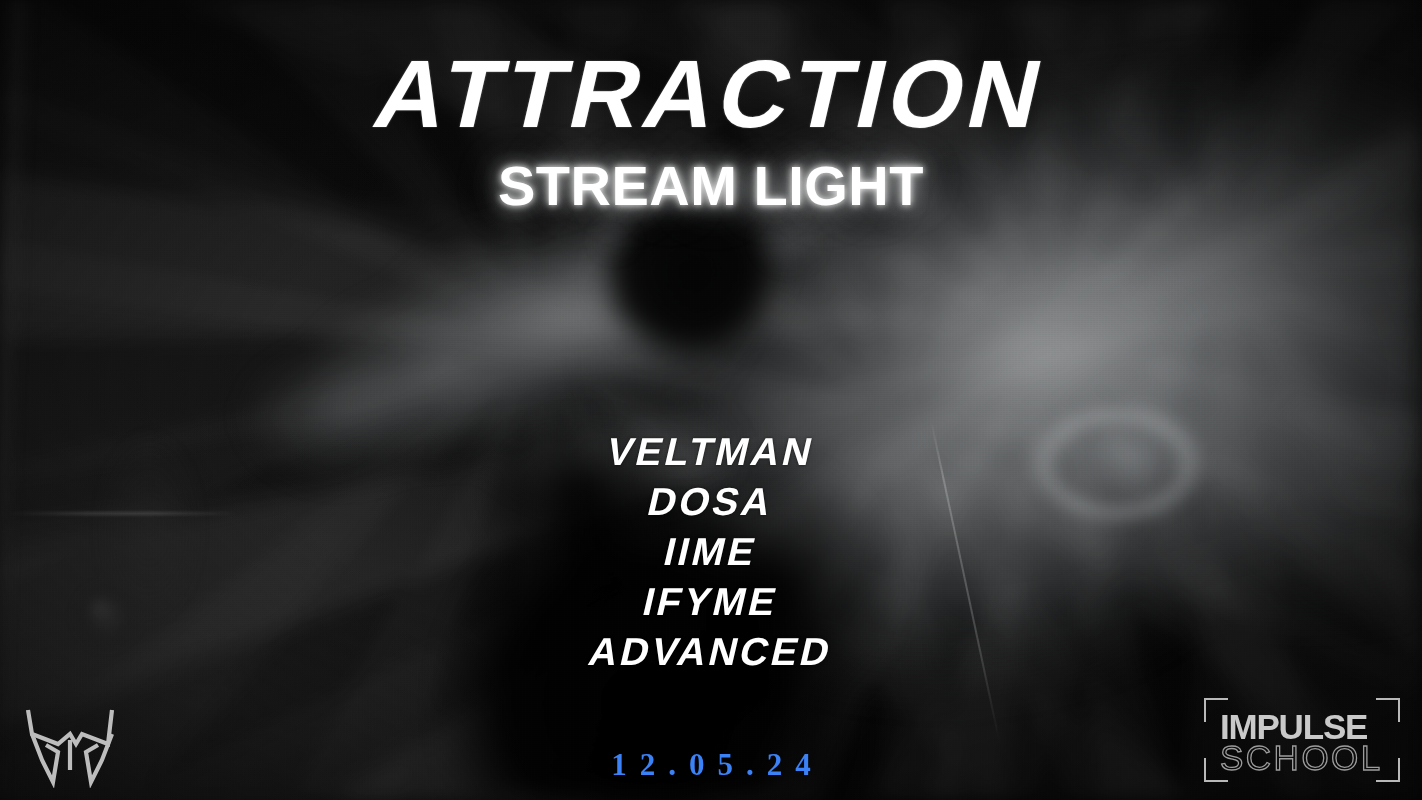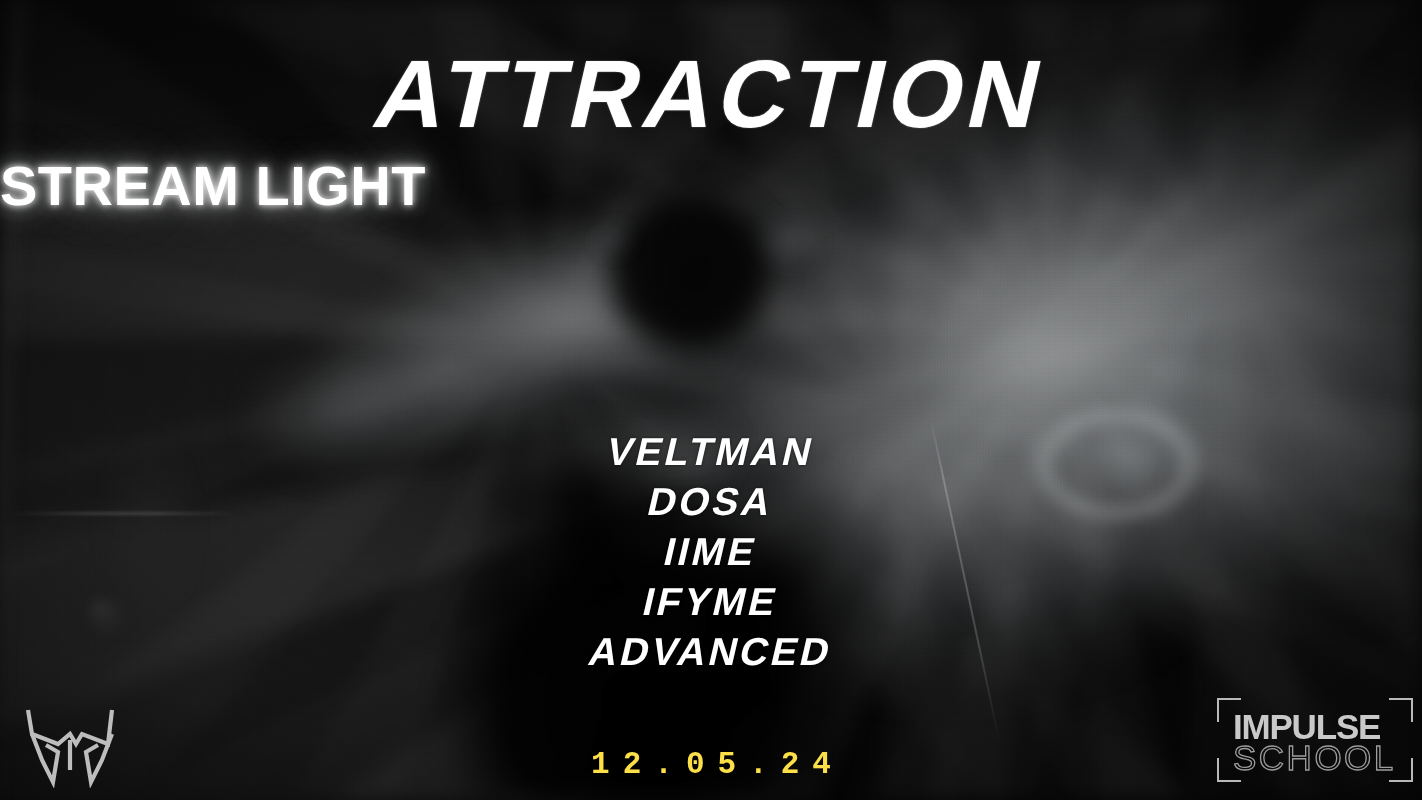--- a/index.html
+++ b/index.html
@@ -159,21 +159,21 @@
     line-height: 1;
     white-space: nowrap;
     text-shadow: 0 0 2px rgba(255,255,255,0.35);
   }
 
   .event-subtitle {
     position: absolute;
     top: 158px;
     left: 0;
     right: 0;
-    text-align: left;
+    text-align: center;
     font-family: "Liberation Sans", sans-serif;
     font-size: 56px;
     font-weight: 700;
     letter-spacing: 0.5px;
     color: #ffffff;
     line-height: 1;
     white-space: nowrap;
     text-shadow:
       0 0 7px rgba(255,255,255,0.95),
       0 0 18px rgba(255,255,255,0.62),
@@ -201,43 +201,43 @@
     text-shadow: 0 0 3px rgba(0,0,0,0.55);
   }
   .lineup-item:last-child { margin-bottom: 0; }
 
   .event-date {
     position: absolute;
     top: 749px;
     left: 0;
     right: 0;
     text-align: center;
-    font-family: Liberation Mono, monospace;
+    font-family: Liberation Serif, serif;
     font-size: 31px;
     font-weight: 700;
     letter-spacing: 13px;
     text-indent: 13px;
-    color: #fde047;
+    color: #3b82f6;
     line-height: 1;
     white-space: nowrap;
   }
 
   
   .brand-mark {
     position: absolute;
     left: 22px;
     top: 700px;
     width: 108px;
     height: 88px;
   }
   .brand-mark svg { display: block; width: 100%; height: 100%; }
 
   .school-logo {
     position: absolute;
-    right: 9px;
+    right: 22px;
     top: 698px;
     width: 196px;
     height: 84px;
   }
   .bracket {
     position: absolute;
     width: 22px;
     height: 22px;
     border-color: #b9b9b9;
     border-style: solid;

